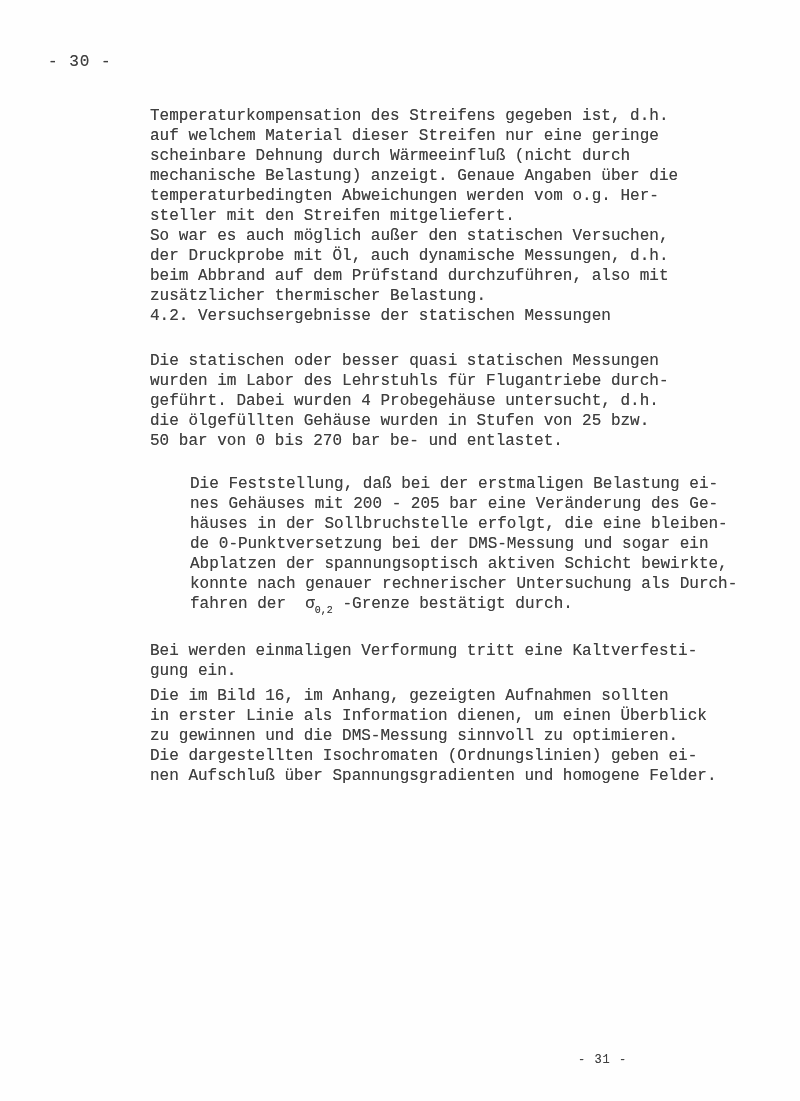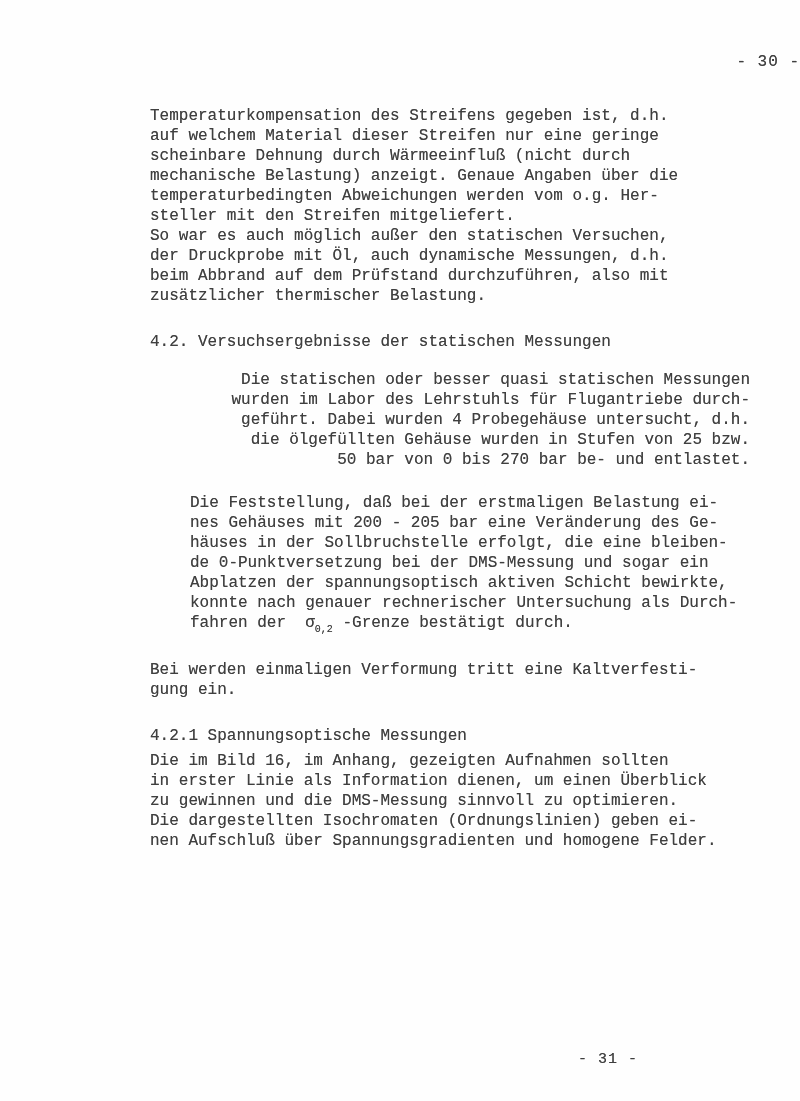--- a/index.html
+++ b/index.html
@@ -18,52 +18,52 @@
   .scan-page {
     position: absolute;
     inset: 0;
     background: #fefefe;
   }
   .page-number-top {
     position: absolute;
     top: 50px;
     left: 0;
     width: 100%;
-    padding-left: 80px;
+    padding-left: 48px;
     box-sizing: border-box;
-    text-align: right;
+    text-align: left;
     font-size: 16px;
     line-height: 24px;
     letter-spacing: 1px;
     text-shadow: 0 0 0.6px rgba(64,64,64,0.65);
   }
   .page-number-bottom {
     position: absolute;
     top: 1048px;
     left: 578px;
-    font-size: 15px;
+    font-size: 12px;
     line-height: 24px;
     letter-spacing: 1px;
     text-shadow: 0 0 0.6px rgba(64,64,64,0.65);
   }
   .body-text {
     position: absolute;
     top: 106px;
     left: 150px;
     width: 600px;
     font-size: 16px;
     line-height: 20px;
   }
   .para, .section-heading {
     white-space: pre-wrap;
     margin: 0;
     text-shadow: 0 0 0.6px rgba(64,64,64,0.65);
   }
-  .gap-26 { margin-top: 26px; }
-  .gap-25 { margin-top: 18px; text-align: right; }
+  .gap-26 { }
+  .gap-25 { margin-top: 25px; }
   .gap-23 { margin-top: 23px; margin-left: 40px; }
   .gap-21 { margin-top: 5px; }
   .gap-20 { margin-top: 20px; }
   .sub-inline {
     font-size: 10px;
     vertical-align: -5px;
     letter-spacing: 0;
   }
 </style>
 </head>
@@ -98,21 +98,20 @@
 nes Gehäuses mit 200 - 205 bar eine Veränderung des Ge-
 häuses in der Sollbruchstelle erfolgt, die eine bleiben-
 de 0-Punktversetzung bei der DMS-Messung und sogar ein
 Abplatzen der spannungsoptisch aktiven Schicht bewirkte,
 konnte nach genauer rechnerischer Untersuchung als Durch-
 fahren der  σ</span><span class="sub-inline">0,2</span><span> -Grenze bestätigt durch.</span></div>
 
     <div class="para gap-20">Bei werden einmaligen Verformung tritt eine Kaltverfesti-
 gung ein.</div>
 
-    <div class="section-heading gap-26">4.2.1 Spannungsoptische Messungen</div>
 
     <div class="para gap-21">Die im Bild 16, im Anhang, gezeigten Aufnahmen sollten
 in erster Linie als Information dienen, um einen Überblick
 zu gewinnen und die DMS-Messung sinnvoll zu optimieren.
 Die dargestellten Isochromaten (Ordnungslinien) geben ei-
 nen Aufschluß über Spannungsgradienten und homogene Felder.</div>
 
   </div>
 
   <div class="page-number-bottom">- 31 -</div>

